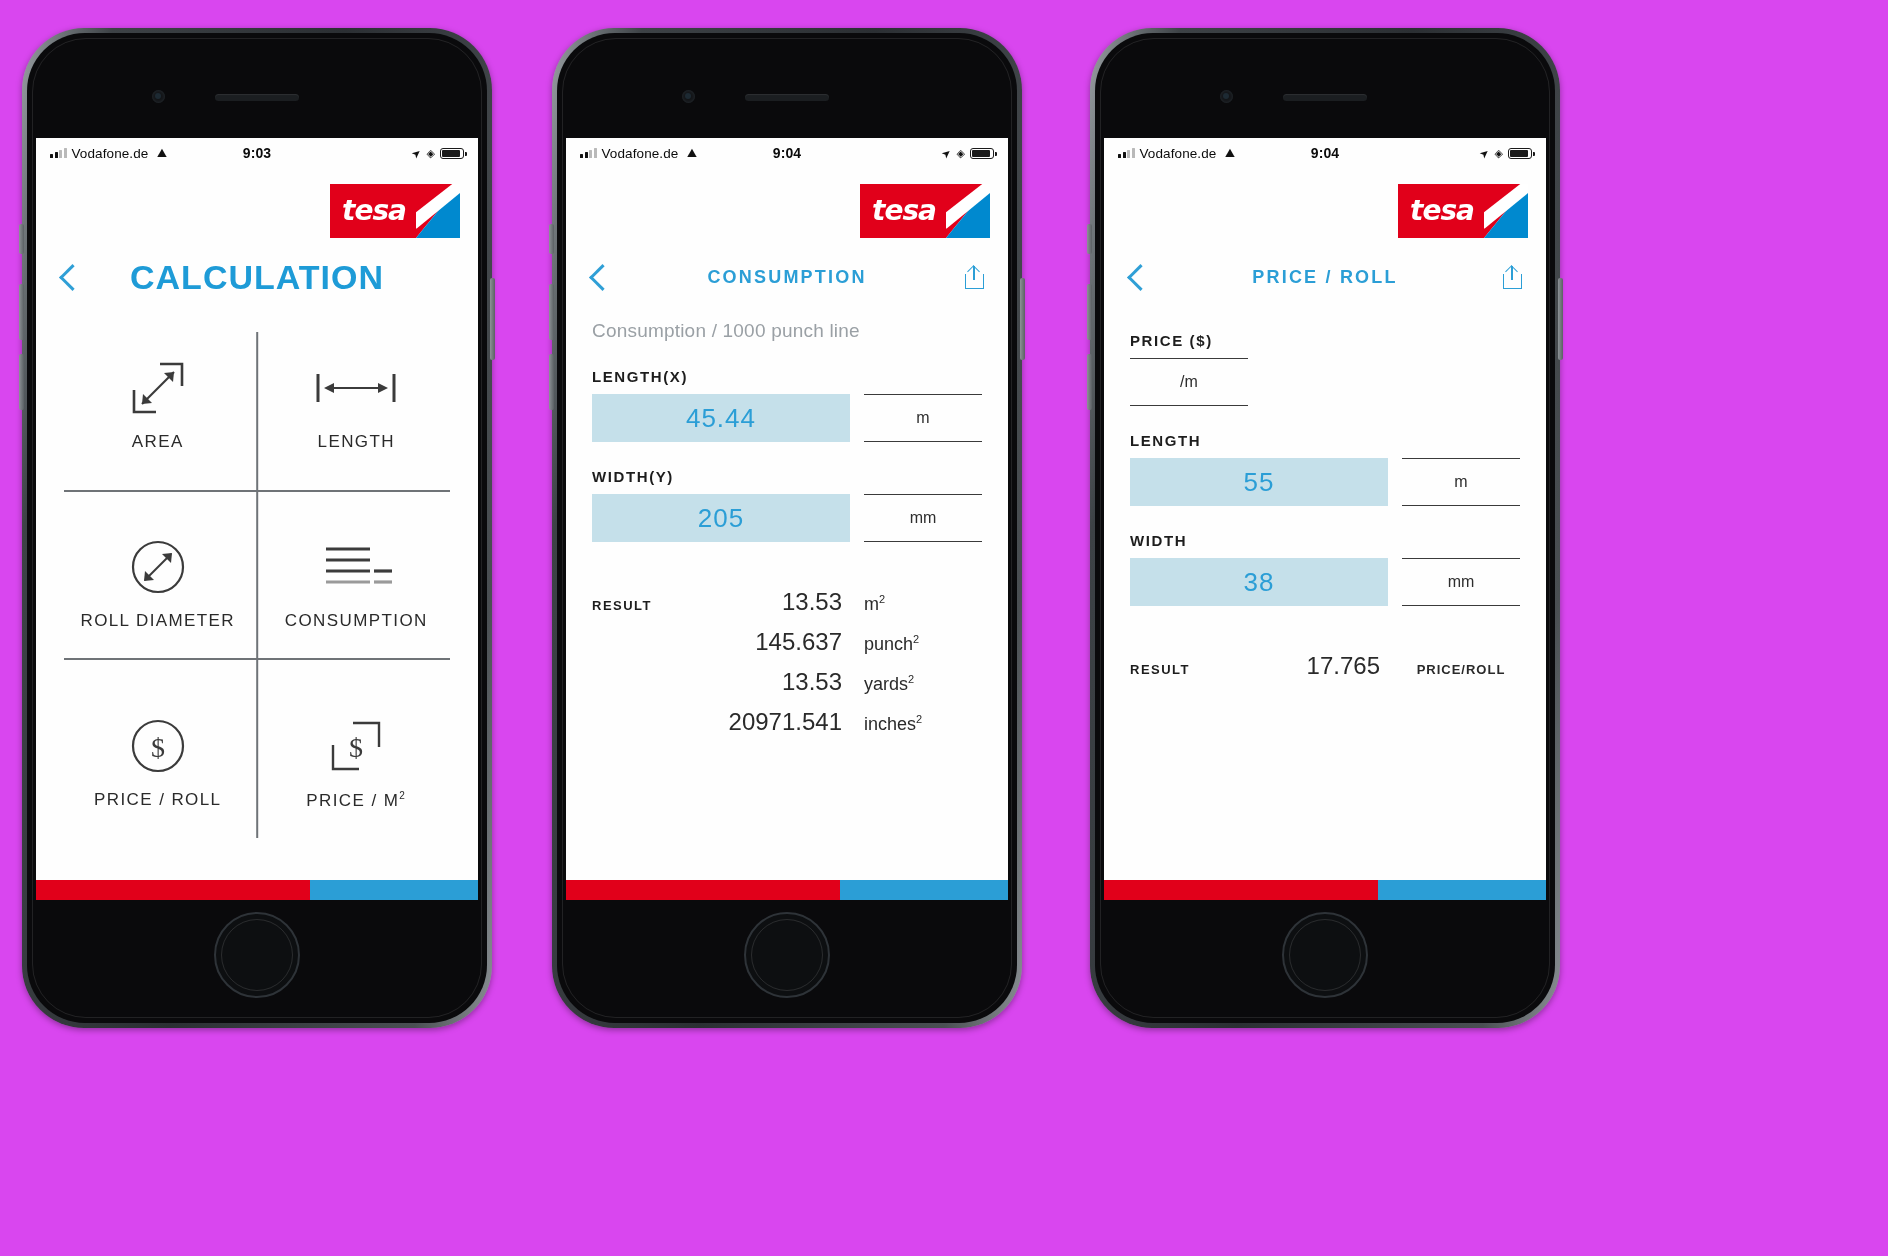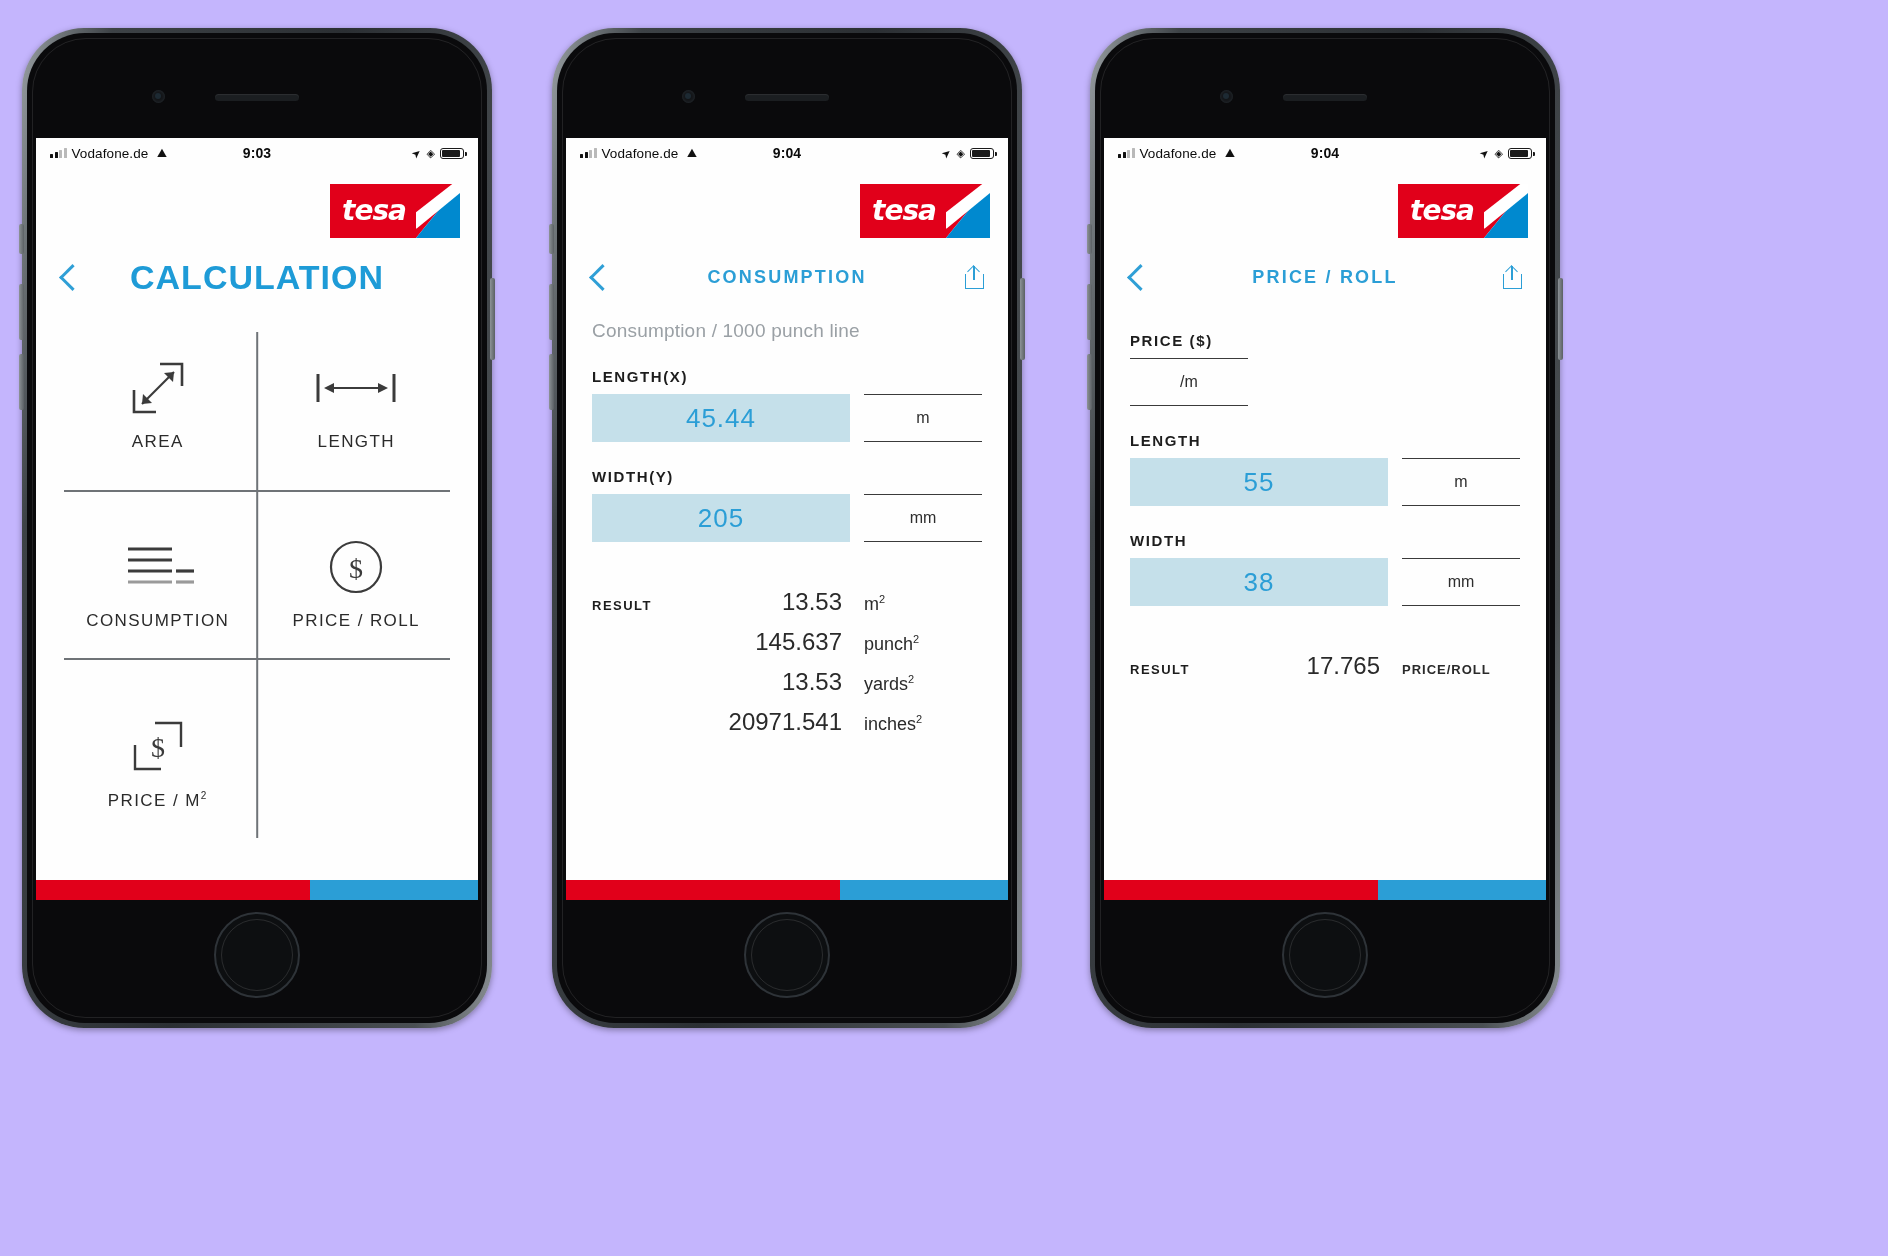--- a/index.html
+++ b/index.html
@@ -2,21 +2,21 @@
 <html><head>
 <meta charset="utf-8">
 <style>
   * { box-sizing: border-box; margin: 0; padding: 0; }
   html, body {
     width: 1888px; height: 1256px;
     background: #ffffff;
     font-family: "Liberation Sans", sans-serif;
     overflow: hidden;
   }
-  .stage { position: relative; width: 1888px; height: 1256px; background:#c4b5fd; }
+  .stage { position: relative; width: 1888px; height: 1256px; background:#d946ef; }
 
   
   .phone { position: absolute; top: 28px; width: 470px; height: 1000px; }
   .phone.p1 { left: 22px; }
   .phone.p2 { left: 552px; }
   .phone.p3 { left: 1090px; }
 
   .body-outer {
     position: absolute; inset: 0;
     border-radius: 62px;
@@ -227,21 +227,21 @@
     width: 130px; font-size: 13px; font-weight: 700; letter-spacing: 1.5px; color:#1d1d1d;
   }
   .result-value {
     flex: 1 1 auto; text-align: right; padding-right: 22px;
     font-size: 24px; color: #2a2a2a;
   }
   .result-unit {
     width: 118px; font-size: 18px; color: #2a2a2a; text-align: left;
   }
   .result-unit sup { font-size: 11px; vertical-align: super; }
-  .result-unit.small { font-size: 13px; font-weight: 700; letter-spacing: 1px; }
+  .result-unit.small { font-size: 13px; font-weight: 700; letter-spacing: 1px; text-align: center; }
 
   
   .brandbar { position:absolute; left:0; right:0; bottom:0; height: 20px; display:flex; }
   .brandbar .red { flex: 1 1 62%; background:#e1001a; }
   .brandbar .blue { flex: 1 1 38%; background:#2b9ed6; }
 
   svg.ico-svg { display:block; }
 </style>
 </head>
 <body>
@@ -322,20 +322,31 @@
               <line x1="4" y1="6" x2="4" y2="34" stroke="#3b3b3b" stroke-width="3"></line>
               <line x1="80" y1="6" x2="80" y2="34" stroke="#3b3b3b" stroke-width="3"></line>
               <line x1="12" y1="20" x2="72" y2="20" stroke="#3b3b3b" stroke-width="2.2"></line>
               <polygon points="10,20 20,15 20,25" fill="#3b3b3b"></polygon>
               <polygon points="74,20 64,15 64,25" fill="#3b3b3b"></polygon>
             </svg>
           </div>
           <div class="lbl">LENGTH</div>
         </div>
 
+        <div class="calc-cell">
+          <div class="ico">
+            <svg class="ico-svg" width="58" height="58" viewBox="0 0 58 58">
+              <circle cx="29" cy="29" r="25" fill="none" stroke="#3b3b3b" stroke-width="2.2"></circle>
+              <line x1="16" y1="42" x2="42" y2="16" stroke="#3b3b3b" stroke-width="2"></line>
+              <polygon points="43,15 33,16 42,25" fill="#3b3b3b"></polygon>
+              <polygon points="15,43 25,42 16,33" fill="#3b3b3b"></polygon>
+            </svg>
+          </div>
+          <div class="lbl">ROLL DIAMETER</div>
+        </div>
 
         <div class="calc-cell">
           <div class="ico">
             <svg class="ico-svg" width="80" height="52" viewBox="0 0 80 52">
               <line x1="10" y1="8" x2="54" y2="8" stroke="#3b3b3b" stroke-width="3.2"></line>
               <line x1="10" y1="19" x2="54" y2="19" stroke="#3b3b3b" stroke-width="3.2"></line>
               <line x1="10" y1="30" x2="54" y2="30" stroke="#3b3b3b" stroke-width="3.2"></line>
               <line x1="58" y1="30" x2="76" y2="30" stroke="#3b3b3b" stroke-width="3.2"></line>
               <line x1="10" y1="41" x2="54" y2="41" stroke="#9a9a9a" stroke-width="3.2"></line>
               <line x1="58" y1="41" x2="76" y2="41" stroke="#9a9a9a" stroke-width="3.2"></line>

